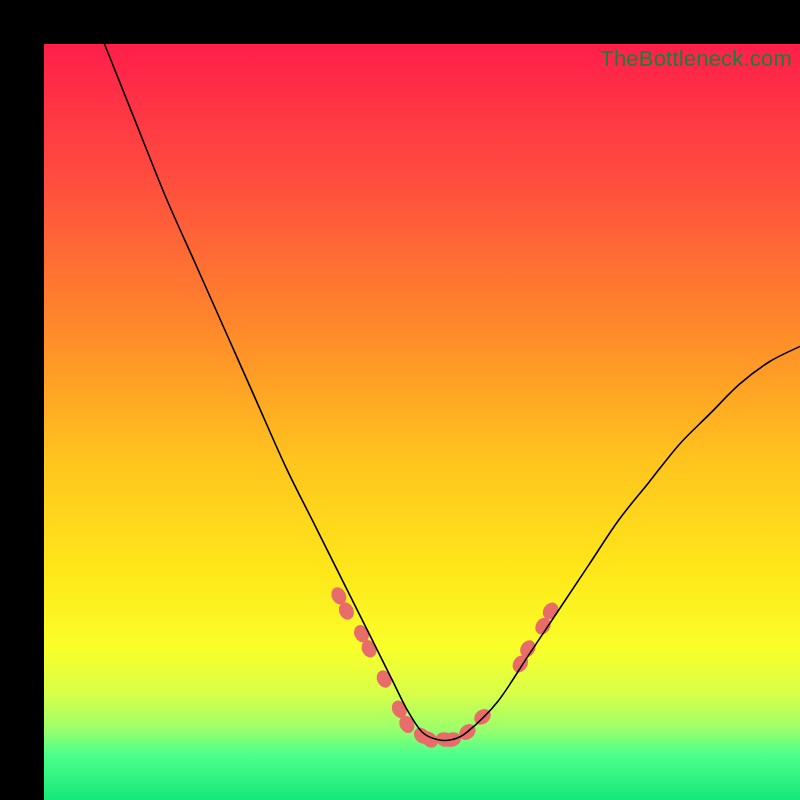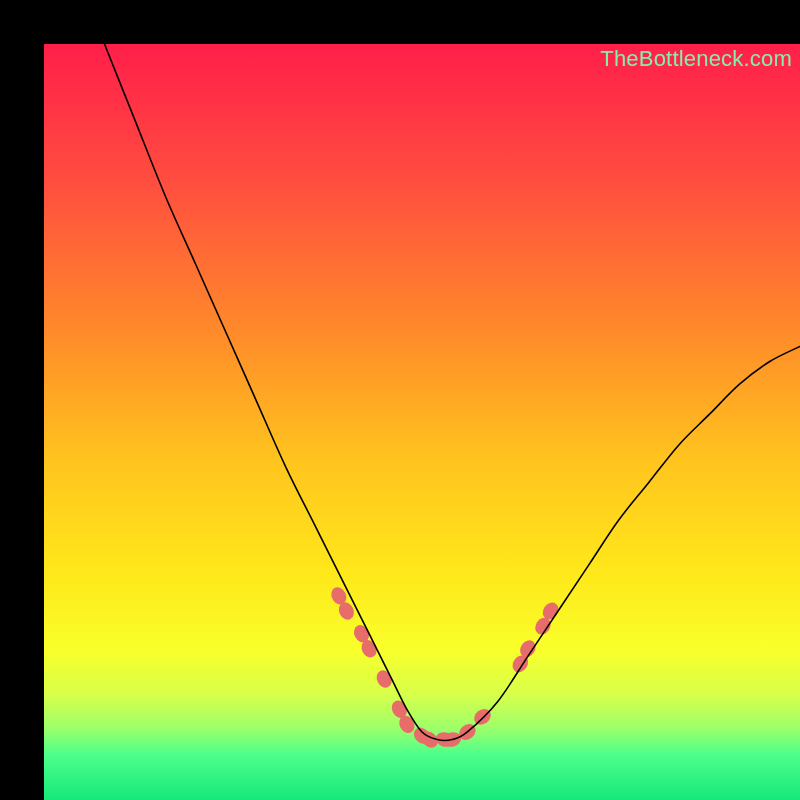--- a/index.html
+++ b/index.html
@@ -25,21 +25,21 @@
     left: 22px;
     top: 22px;
     width: 756px;
     height: 756px;
     overflow: hidden;
   }
   .watermark {
     position: absolute;
     top: 2px;
     right: 8px;
-    color: #86efac;
+    color: #15803d;
     font-size: 22px;
     font-weight: 500;
     letter-spacing: 0.2px;
     z-index: 20;
     user-select: none;
   }
   svg {
     display: block;
   }
 </style>

